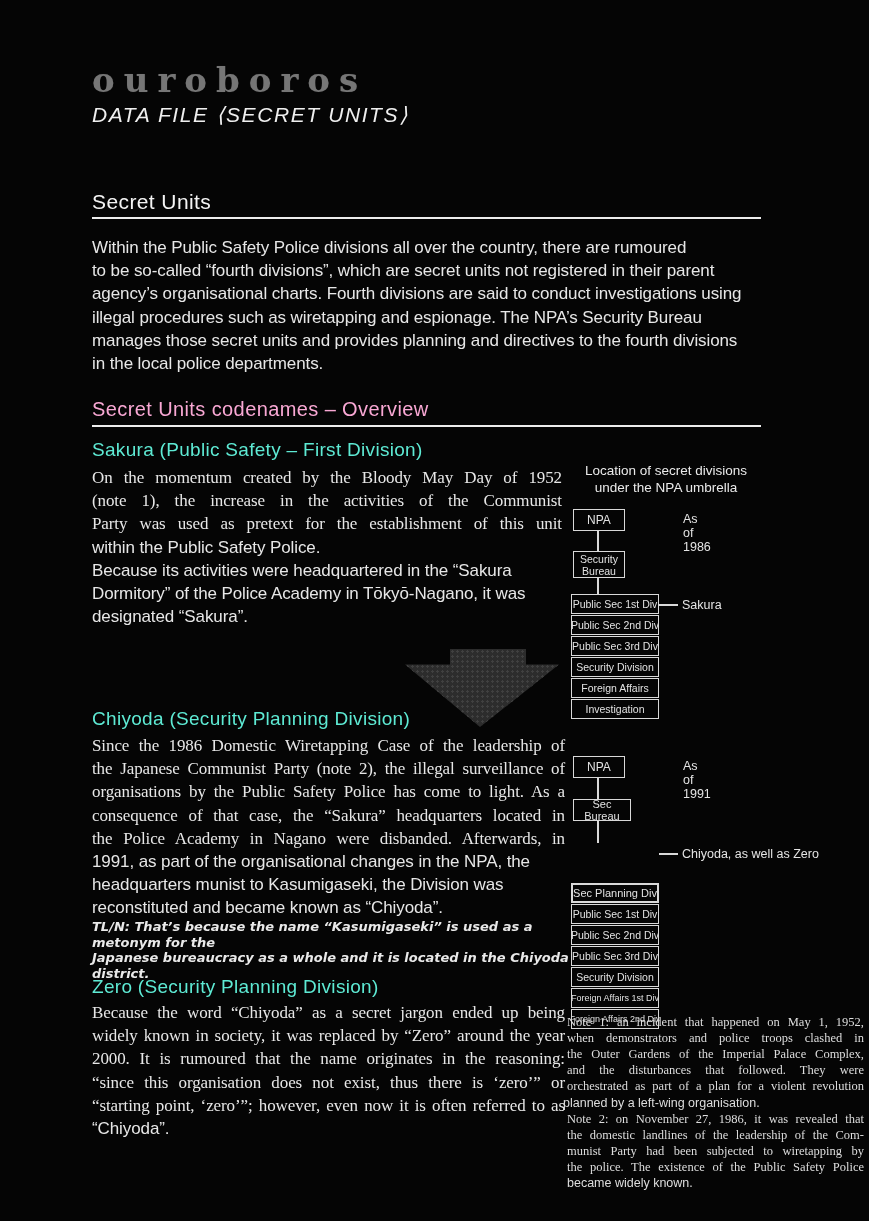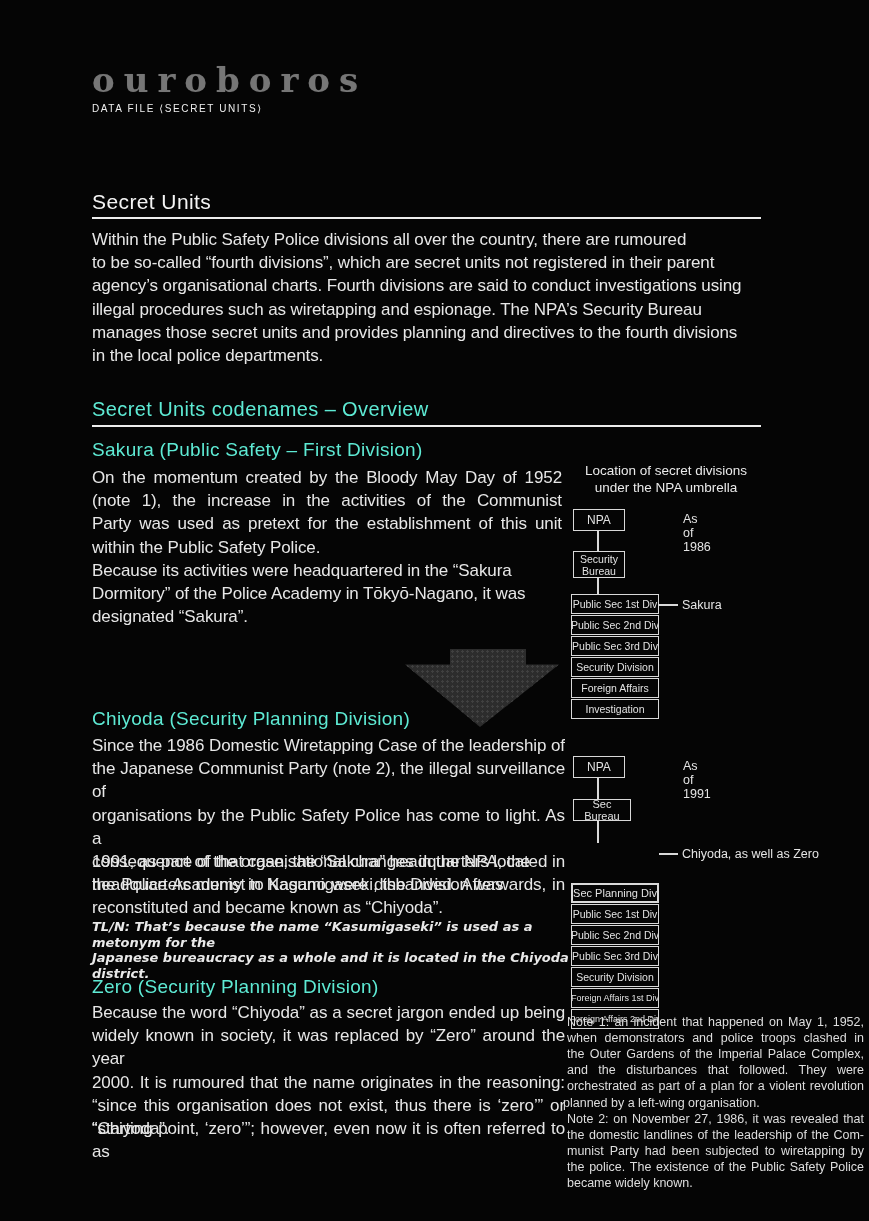--- a/index.html
+++ b/index.html
@@ -8,30 +8,30 @@
     background:#050505; overflow:hidden;
     font-family:"Liberation Sans", sans-serif; color:#e6e6e6;
   }
   .abs { position:absolute; }
   
   .logo {
     font-family:"DejaVu Serif", serif; font-weight:bold;
     font-size:34px; letter-spacing:9px; color:#767676;
     text-shadow:0 0 1px #2a2a2a;
   }
-  .subtitle { font-size:10px; letter-spacing:1.6px; color:#efefef; }
+  .subtitle { font-size:21px; letter-spacing:1.6px; color:#efefef;font-style:italic; }
   
   .h1 { font-size:21px; font-weight:400; color:#f4f4f4; letter-spacing:.4px; margin:0; }
-  .h2 { font-size:20px; font-weight:400; color:#5eead4; letter-spacing:.4px; margin:0; }
+  .h2 { font-size:20px; font-weight:400; color:#f9a8d4; letter-spacing:.4px; margin:0; }
   .h3 { font-size:19px; font-weight:400; color:#5eead4; letter-spacing:.3px; margin:0; }
   .rule { height:2px; background:#ededed; }
   
   .body { font-size:17px; line-height:23.2px; color:#e7e7e7; letter-spacing:-0.1px; }
   .body .ln { min-height:23.2px; }
-  .just .ln { text-align:justify; text-align-last:justify; }
+  .just .ln { text-align:justify; text-align-last:justify;font-family:Liberation Serif, serif; }
   .tln { font-size:13px; line-height:15.5px; font-weight:bold; font-style:italic;
          font-family:"DejaVu Sans", sans-serif; color:#e9e9e9; letter-spacing:0; }
   
   .notes { font-size:12.5px; line-height:16.1px; color:#dedede; }
   .notes .ln { min-height:16.1px; }
   
   .chart-title { font-size:13.5px; line-height:17px; text-align:center; color:#eaeaea; }
   .obox {
     box-sizing:border-box; border:1px solid #d9d9d9; color:#e2e2e2;
     display:flex; align-items:center; justify-content:center; text-align:center;
@@ -66,21 +66,21 @@
 </head>
 <body>
 
 <div class="page">
 
   <div class="abs logo" style="left:92px; top:60px;">ouroboros</div>
   <div class="abs subtitle" style="left:92px; top:103px;">DATA FILE ⟨SECRET UNITS⟩</div>
 
   <h1 class="abs h1" style="left:92px; top:190px;">Secret Units</h1>
   <div class="abs rule" style="left:92px; top:217px; width:669px;"></div>
-  <div class="abs body" style="left:92px; top:228px; width:660px;">
+  <div class="abs body" style="left:92px; top:236px; width:660px;">
       <div class="ln">Within the Public Safety Police divisions all over the country, there are rumoured</div>
       <div class="ln">to be so-called “fourth divisions”, which are secret units not registered in their parent</div>
       <div class="ln">agency’s organisational charts. Fourth divisions are said to conduct investigations using</div>
       <div class="ln">illegal procedures such as wiretapping and espionage. The NPA’s Security Bureau</div>
       <div class="ln">manages those secret units and provides planning and directives to the fourth divisions</div>
       <div class="ln">in the local police departments.</div>
     </div>
 
   <h2 class="abs h2" style="left:92px; top:398px;">Secret Units codenames – Overview</h2>
   <div class="abs rule" style="left:92px; top:425px; width:669px;"></div>

